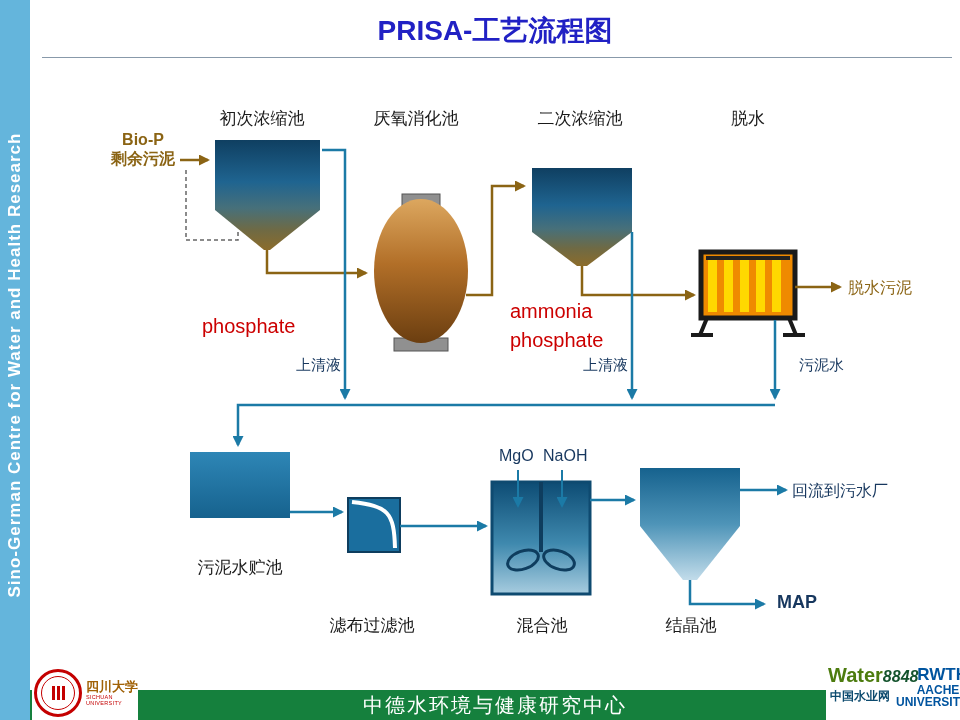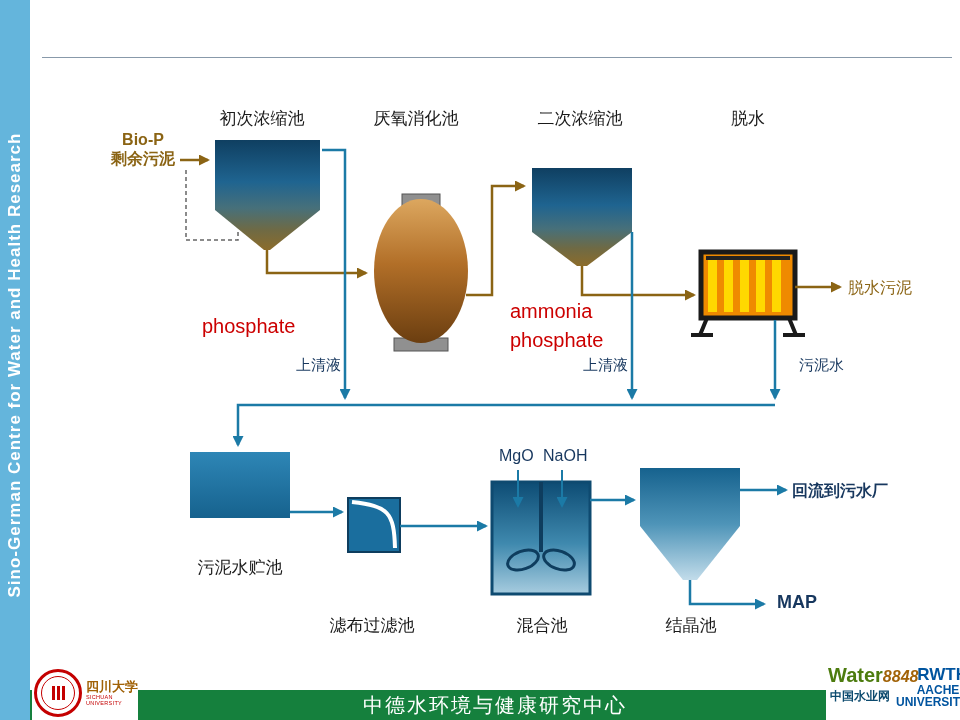--- a/index.html
+++ b/index.html
@@ -31,32 +31,33 @@
   .scu-emblem .bar{width:3px;height:14px;background:#C40000;}
   .scu-text{margin-left:4px;line-height:1.1;}
   .scu-cn{color:#a16207;font-weight:bold;font-size:13px;font-family:"Liberation Serif",serif;}
   .scu-en{color:#C40000;font-size:5.5px;letter-spacing:0.3px;}
   .w8848{left:826px;top:664px;width:134px;height:56px;overflow:hidden;}
   .rwth{position:absolute;right:-8px;top:2px;text-align:right;color:#00549F;font-weight:bold;line-height:1.05;}
   .rwth .l1{font-size:17px;}
   .rwth .l2,.rwth .l3{font-size:12px;}
   .waterword{position:absolute;left:2px;top:0;}
   .waterword .w{color:#4d7c0f;font-weight:bold;font-size:20px;}
-  .waterword .n{color:#a16207;font-weight:bold;font-style:italic;font-size:16px;margin-top:8px;}
+  .waterword .n{color:#14532d;font-weight:bold;font-style:italic;font-size:16px;margin-top:8px;}
   .watersub{position:absolute;left:4px;top:24px;color:#0c4a6e;font-weight:bold;font-size:12px;}
 </style>
 </head>
 <body>
 
 <div class="slide">
 
   <div class="sidebar">
     <div class="sidebar-text">Sino-German Centre for Water and Health Research</div>
   </div>
 
+  <div class="title">PRISA-工艺流程图</div>
   <div class="title-line"></div>
 
   <svg class="abs" style="left:0;top:0;" width="960" height="720" viewBox="0 0 960 720">
     <defs>
       <linearGradient id="gTank" x1="0" y1="0" x2="0" y2="1">
         <stop offset="0" stop-color="#0F3F61"></stop>
         <stop offset="0.38" stop-color="#1F6490"></stop>
         <stop offset="0.62" stop-color="#47707A"></stop>
         <stop offset="0.82" stop-color="#6F6A44"></stop>
         <stop offset="1" stop-color="#8C6C2B"></stop>
@@ -181,21 +182,21 @@
   <div class="lbl brown" style="left:848px;top:278px;font-size:16px;">脱水污泥</div>
 
   <div class="lbl navy" style="left:499px;top:447px;font-size:16px;">MgO</div>
   <div class="lbl navy" style="left:543px;top:447px;font-size:16px;">NaOH</div>
 
   <div class="lbl center" style="left:190px;top:556px;width:100px;">污泥水贮池</div>
   <div class="lbl center" style="left:318px;top:614px;width:108px;">滤布过滤池</div>
   <div class="lbl center" style="left:512px;top:614px;width:60px;">混合池</div>
   <div class="lbl center" style="left:660px;top:614px;width:62px;">结晶池</div>
 
-  <div class="lbl navy" style="left:792px;top:481px;font-size:16px;font-weight:bold;">回流到污水厂</div>
+  <div class="lbl navy" style="left:792px;top:481px;font-size:16px;">回流到污水厂</div>
   <div class="lbl navy" style="left:777px;top:592px;font-size:18px;font-weight:bold;">MAP</div>
 
   <div class="footer">
     <span>中德水环境与健康研究中心</span>
   </div>
 
   <div class="logo-box scu">
     <div class="scu-emblem">
       <div class="inner">
         <div class="bar"></div>

